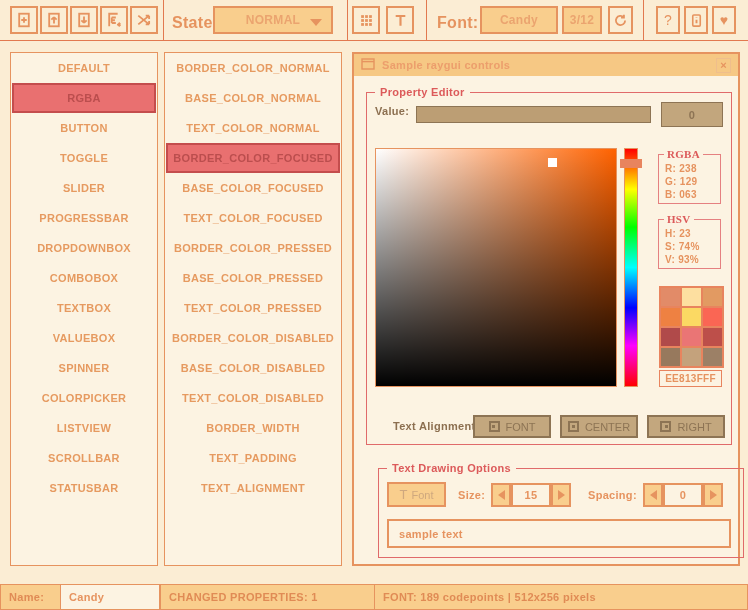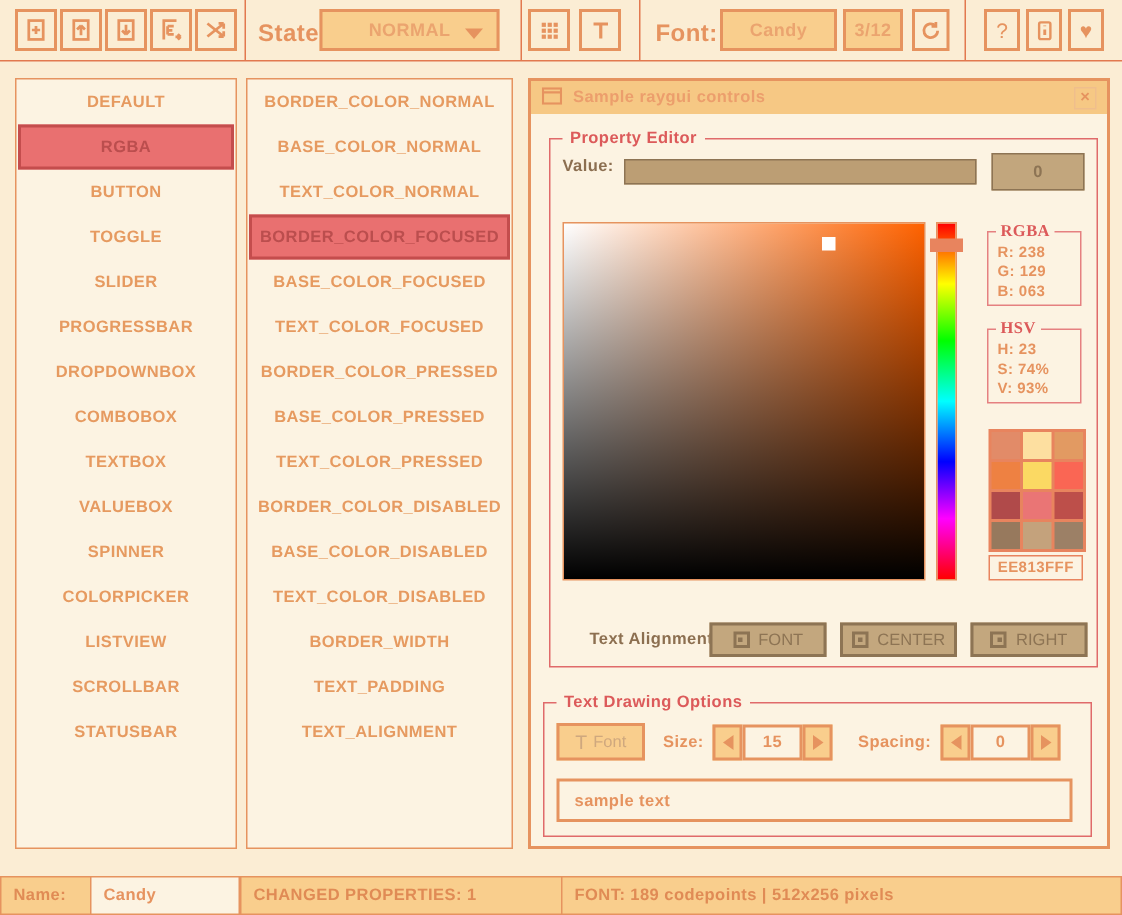--- a/index.html
+++ b/index.html
@@ -424,21 +424,21 @@
         <span>CENTER</span>
       </button>
       <button class="align-btn" style="left:280px">
         <span class="ai r">
             <i></i>
           </span>
         <span>RIGHT</span>
       </button>
     </div>
 
-    <div class="gbox" style="left:8px; top:414px; width:366px; height:90px">
+    <div class="gbox" style="left:24px; top:414px; width:366px; height:90px">
       <span class="gtitle">Text Drawing Options</span>
 
       <button class="font-btn">
         <span style="font-size:13px">T</span>
         <span>Font</span>
       </button>
 
       <span class="orange-label" style="left:79px; top:20px">Size:</span>
       <button class="spin-btn" style="left:112px">
           <span class="tri-l"></span>

